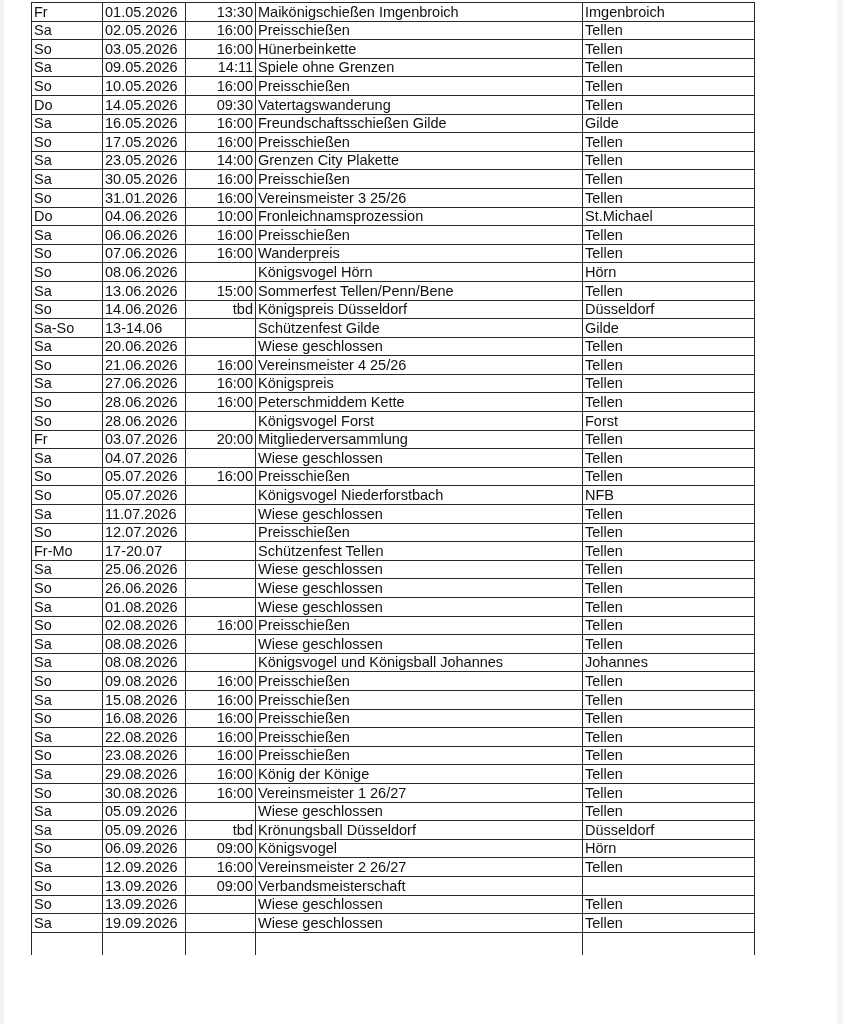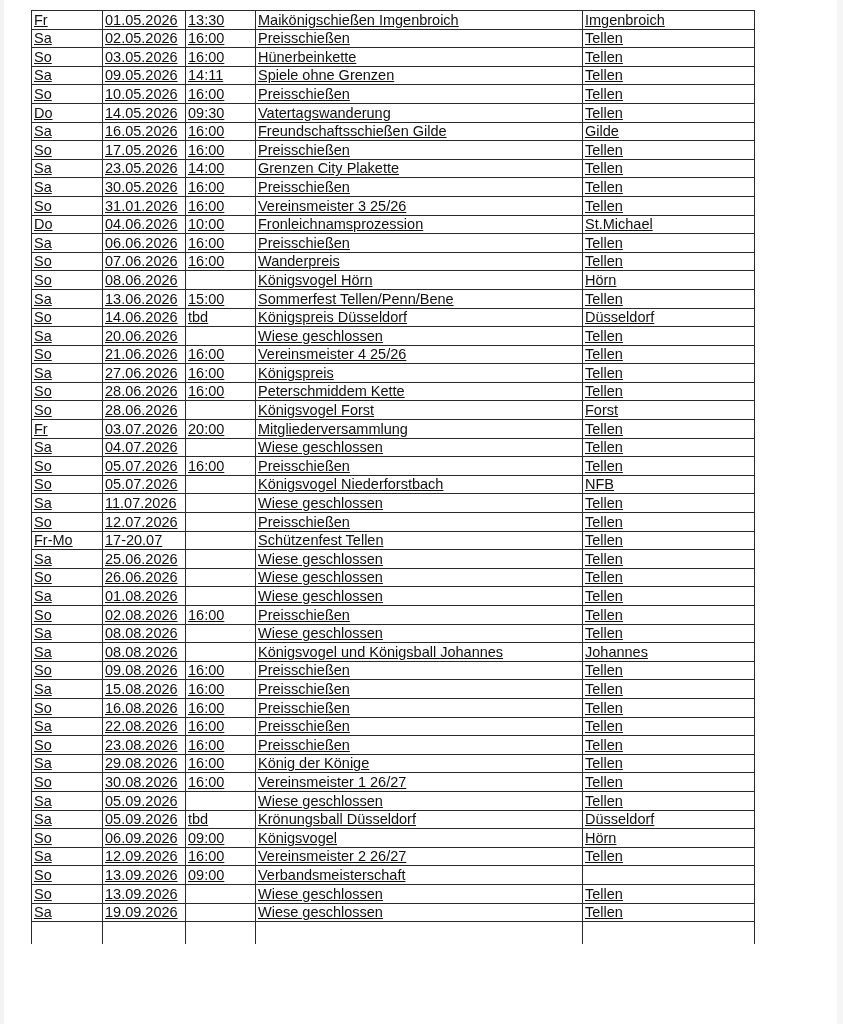--- a/index.html
+++ b/index.html
@@ -19,23 +19,22 @@
       position: absolute; left: 0; top: 0; width: 4px; height: 1024px;
       background: #f3f3f3;
     }
     .edge-right {
       position: absolute; right: 0; top: 0; width: 6px; height: 1024px;
       background: #f5f5f5;
     }
     .sheet {
       position: absolute;
       left: 31px;
-      top: 10px;
+      top: 2px;
       width: 723px;
-      text-decoration: underline;
     }
     table {
       border-collapse: collapse;
       table-layout: fixed;
       width: 723px;
     }
     col.c-day { width: 71px; }
     col.c-date { width: 83px; }
     col.c-time { width: 70px; }
     col.c-event { width: 327px; }
@@ -43,21 +42,21 @@
     td {
       border: 1.5px solid #2a2a2a;
       height: 17.6px;
       padding: 0 2px;
       font-size: 14.5px;
       line-height: 17px;
       white-space: nowrap;
       overflow: hidden;
       vertical-align: bottom;
     }
-    td.time { text-align: left; padding-right: 2px; }
+    td.time { text-align: right; padding-right: 2px; }
     tr.blank td {
       border-bottom: none;
       height: 22px;
     }
   </style>
 </head>
 <body>
 
 <div class="edge-left"></div>
 <div class="edge-right"></div>
@@ -185,20 +184,27 @@
           <td>Tellen</td>
         </tr>
         <tr>
           <td>So</td>
           <td>14.06.2026</td>
           <td class="time">tbd</td>
           <td>Königspreis Düsseldorf</td>
           <td>Düsseldorf</td>
         </tr>
         <tr>
+          <td>Sa-So</td>
+          <td>13-14.06</td>
+          <td class="time"></td>
+          <td>Schützenfest Gilde</td>
+          <td>Gilde</td>
+        </tr>
+        <tr>
           <td>Sa</td>
           <td>20.06.2026</td>
           <td class="time"></td>
           <td>Wiese geschlossen</td>
           <td>Tellen</td>
         </tr>
         <tr>
           <td>So</td>
           <td>21.06.2026</td>
           <td class="time">16:00</td>

